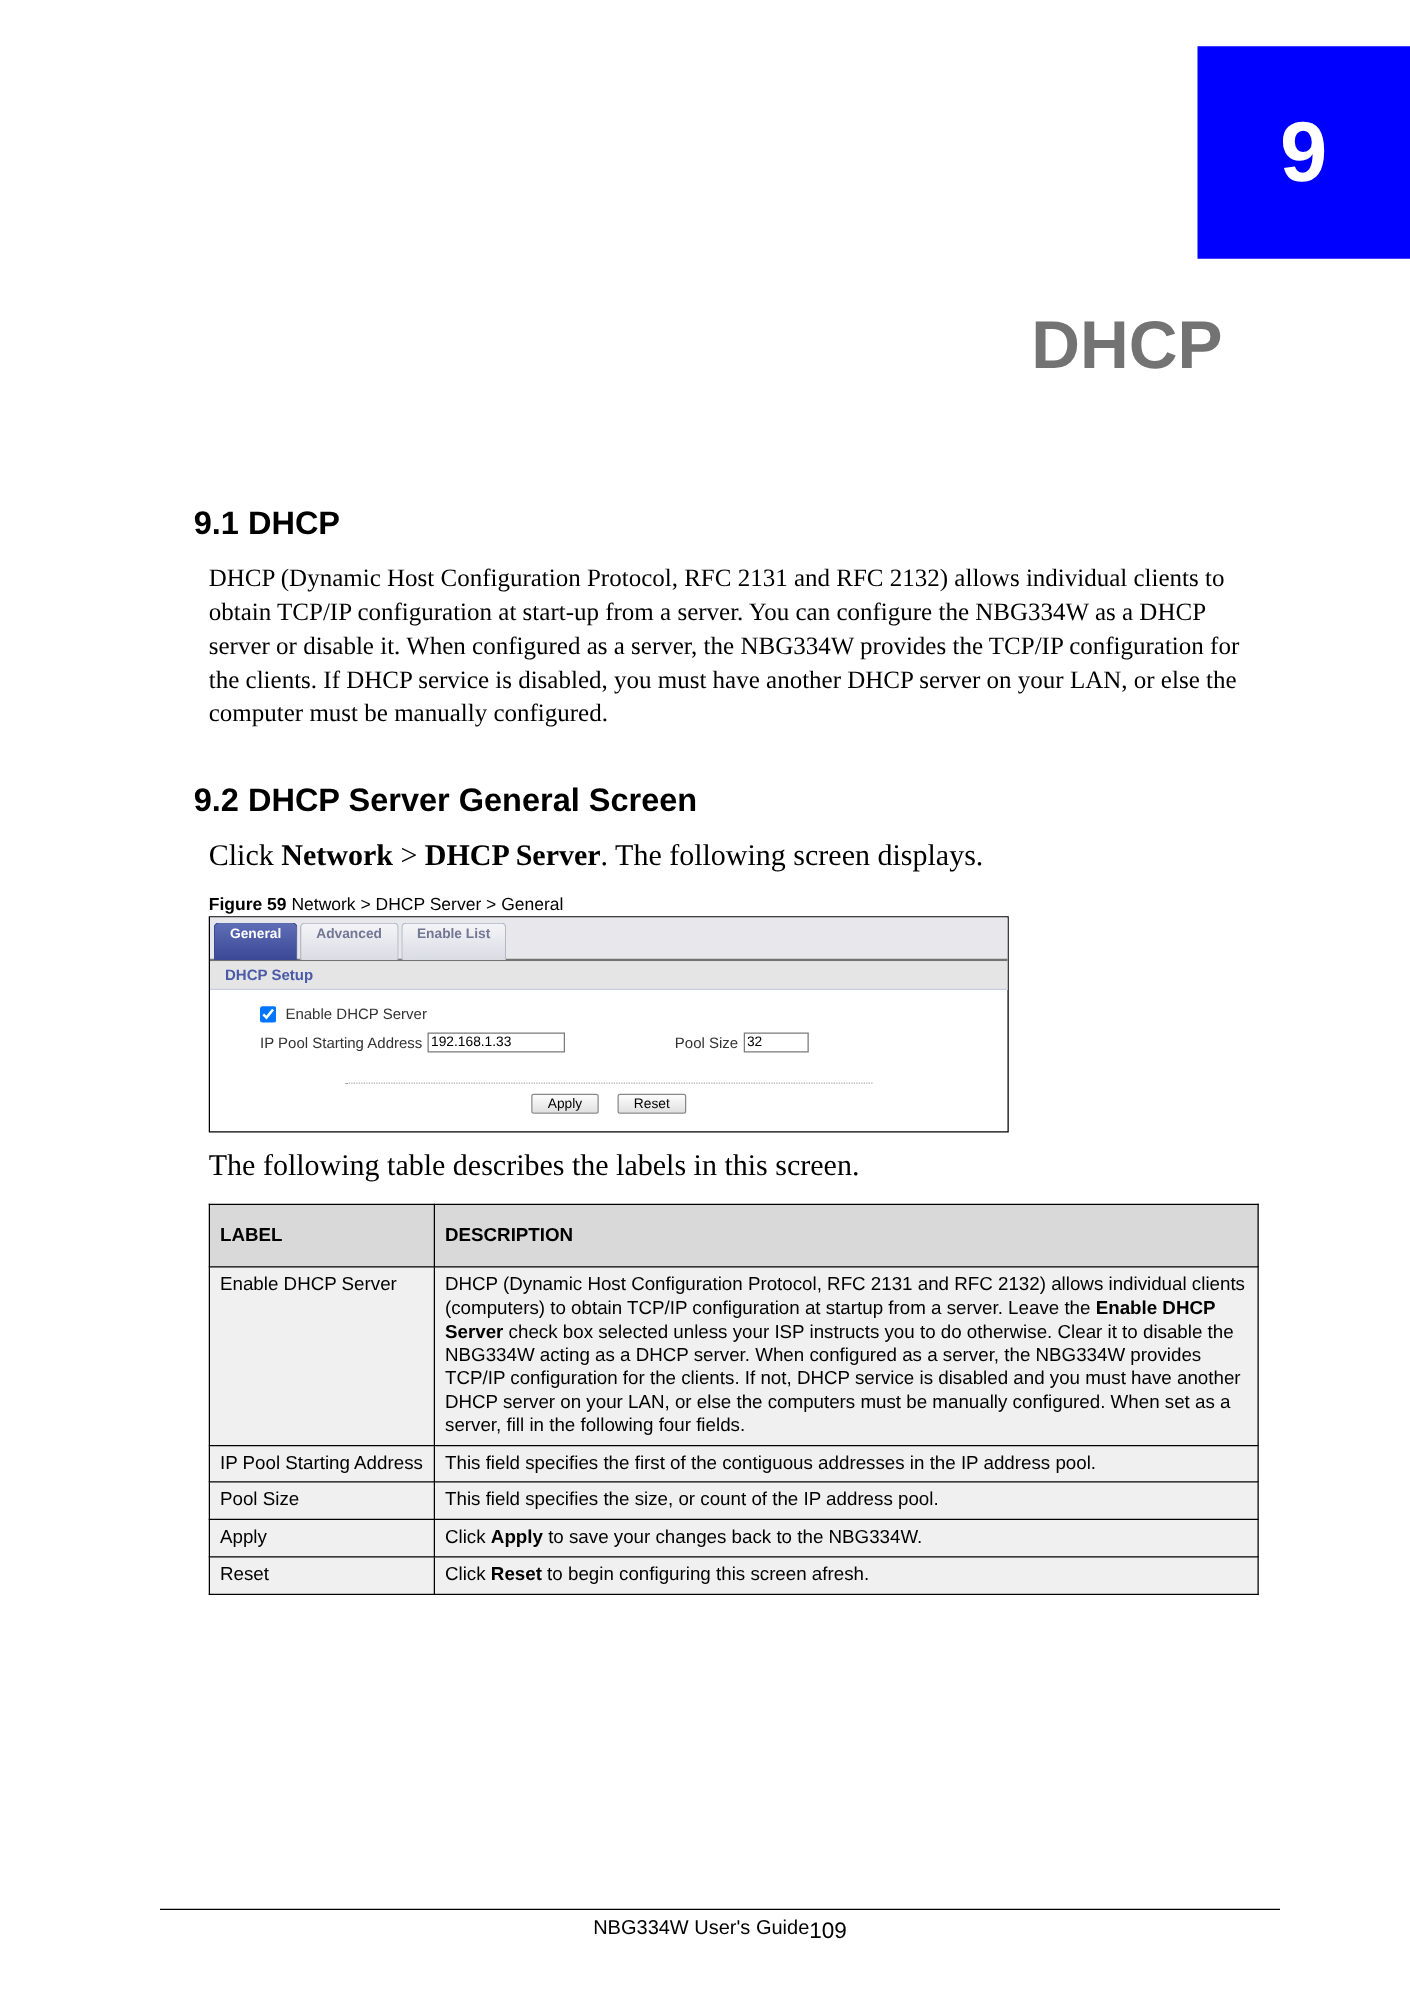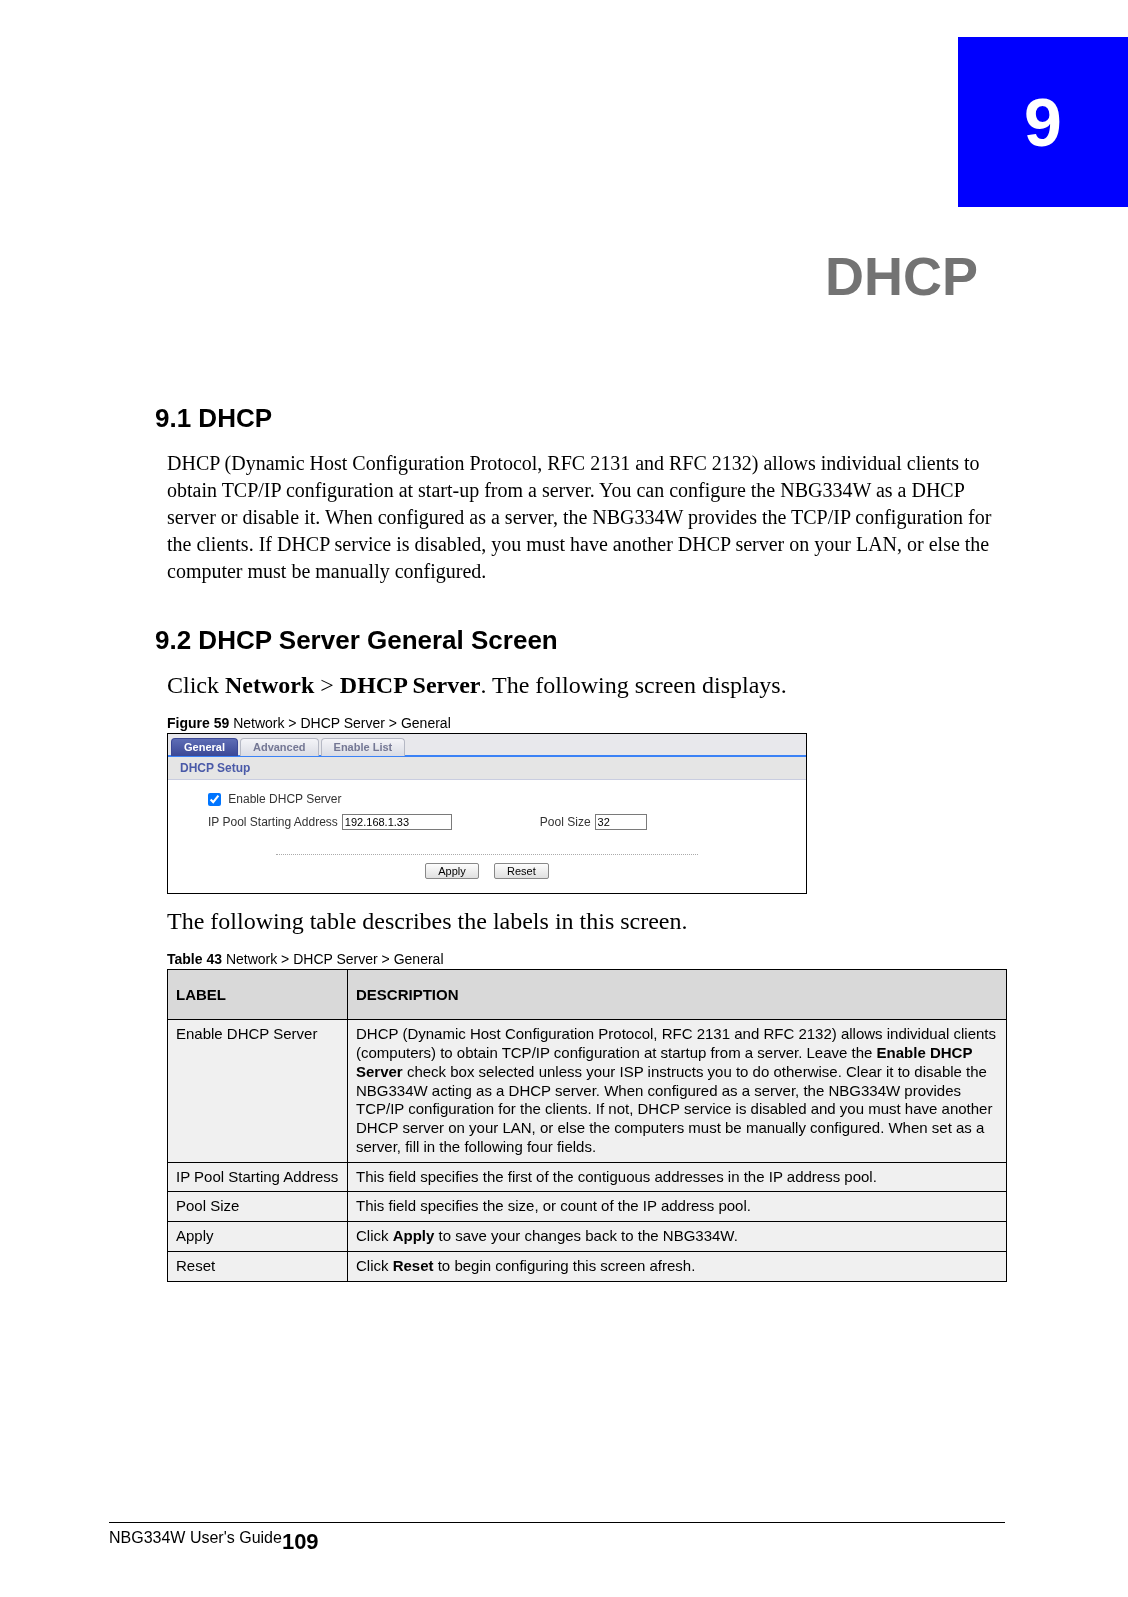--- a/index.html
+++ b/index.html
@@ -76,24 +76,24 @@
     border: 1px solid #000;
     background: #fff;
     font-family: Tahoma, Arial, sans-serif;
     font-size: 12px;
     color: #333;
     margin-bottom: 14px;
   }
   .tabs {
     background: #e8e8ec;
     padding: 3px 3px 0 3px;
-    border-bottom: 2px solid #3b82f6;
+    border-bottom: 2px solid #737373;
     display: flex;
     gap: 2px;
-    height: 23px;
+    height: 35px;
   }
   .tab {
     background: linear-gradient(#f4f4f8,#dadce4);
     border: 1px solid #b5b8c4;
     border-bottom: none;
     border-radius: 4px 4px 0 0;
     padding: 2px 12px;
     color: #747794;
     font-weight: bold;
     font-size: 11px;
@@ -153,31 +153,31 @@
     border: 1px solid #000;
     vertical-align: top;
     line-height: 1.25;
   }
   table.doc td:first-child { width: 180px; }
   .desc b { font-weight: bold; }
 
   
   .footer {
     position: absolute;
-    left: 109px;
+    left: 128px;
     bottom: 42px;
     width: 896px;
     border-top: 1px solid #000;
     padding-top: 6px;
     display: flex;
-    justify-content: flex-start;
+    justify-content: center;
     font-family: Arial, Helvetica, sans-serif;
     font-size: 16px;
   }
-  .footer .pg { font-weight: bold; font-size: 22px; }
+  .footer .pg { font-weight: normal; font-size: 18px; }
 </style>
 </head>
 <body>
 
 <div class="chapter-tab">
   <span>9</span>
 </div>
 
 <div class="chapter-title">DHCP</div>
 
@@ -217,23 +217,20 @@
     </div>
     <div class="dotted-line"></div>
     <div class="btn-row">
       <button class="ui-btn">Apply</button>
       <button class="ui-btn">Reset</button>
     </div>
   </div>
 
   <p class="instr">The following table describes the labels in this screen.</p>
 
-  <p class="tbl-caption">
-    <b>Table 43</b><span>   Network &gt; DHCP Server &gt; General</span>
-  </p>
 
   <table class="doc">
     <thead>
       <tr>
         <th>LABEL</th>
         <th>DESCRIPTION</th>
       </tr>
     </thead>
     <tbody>
       <tr>

